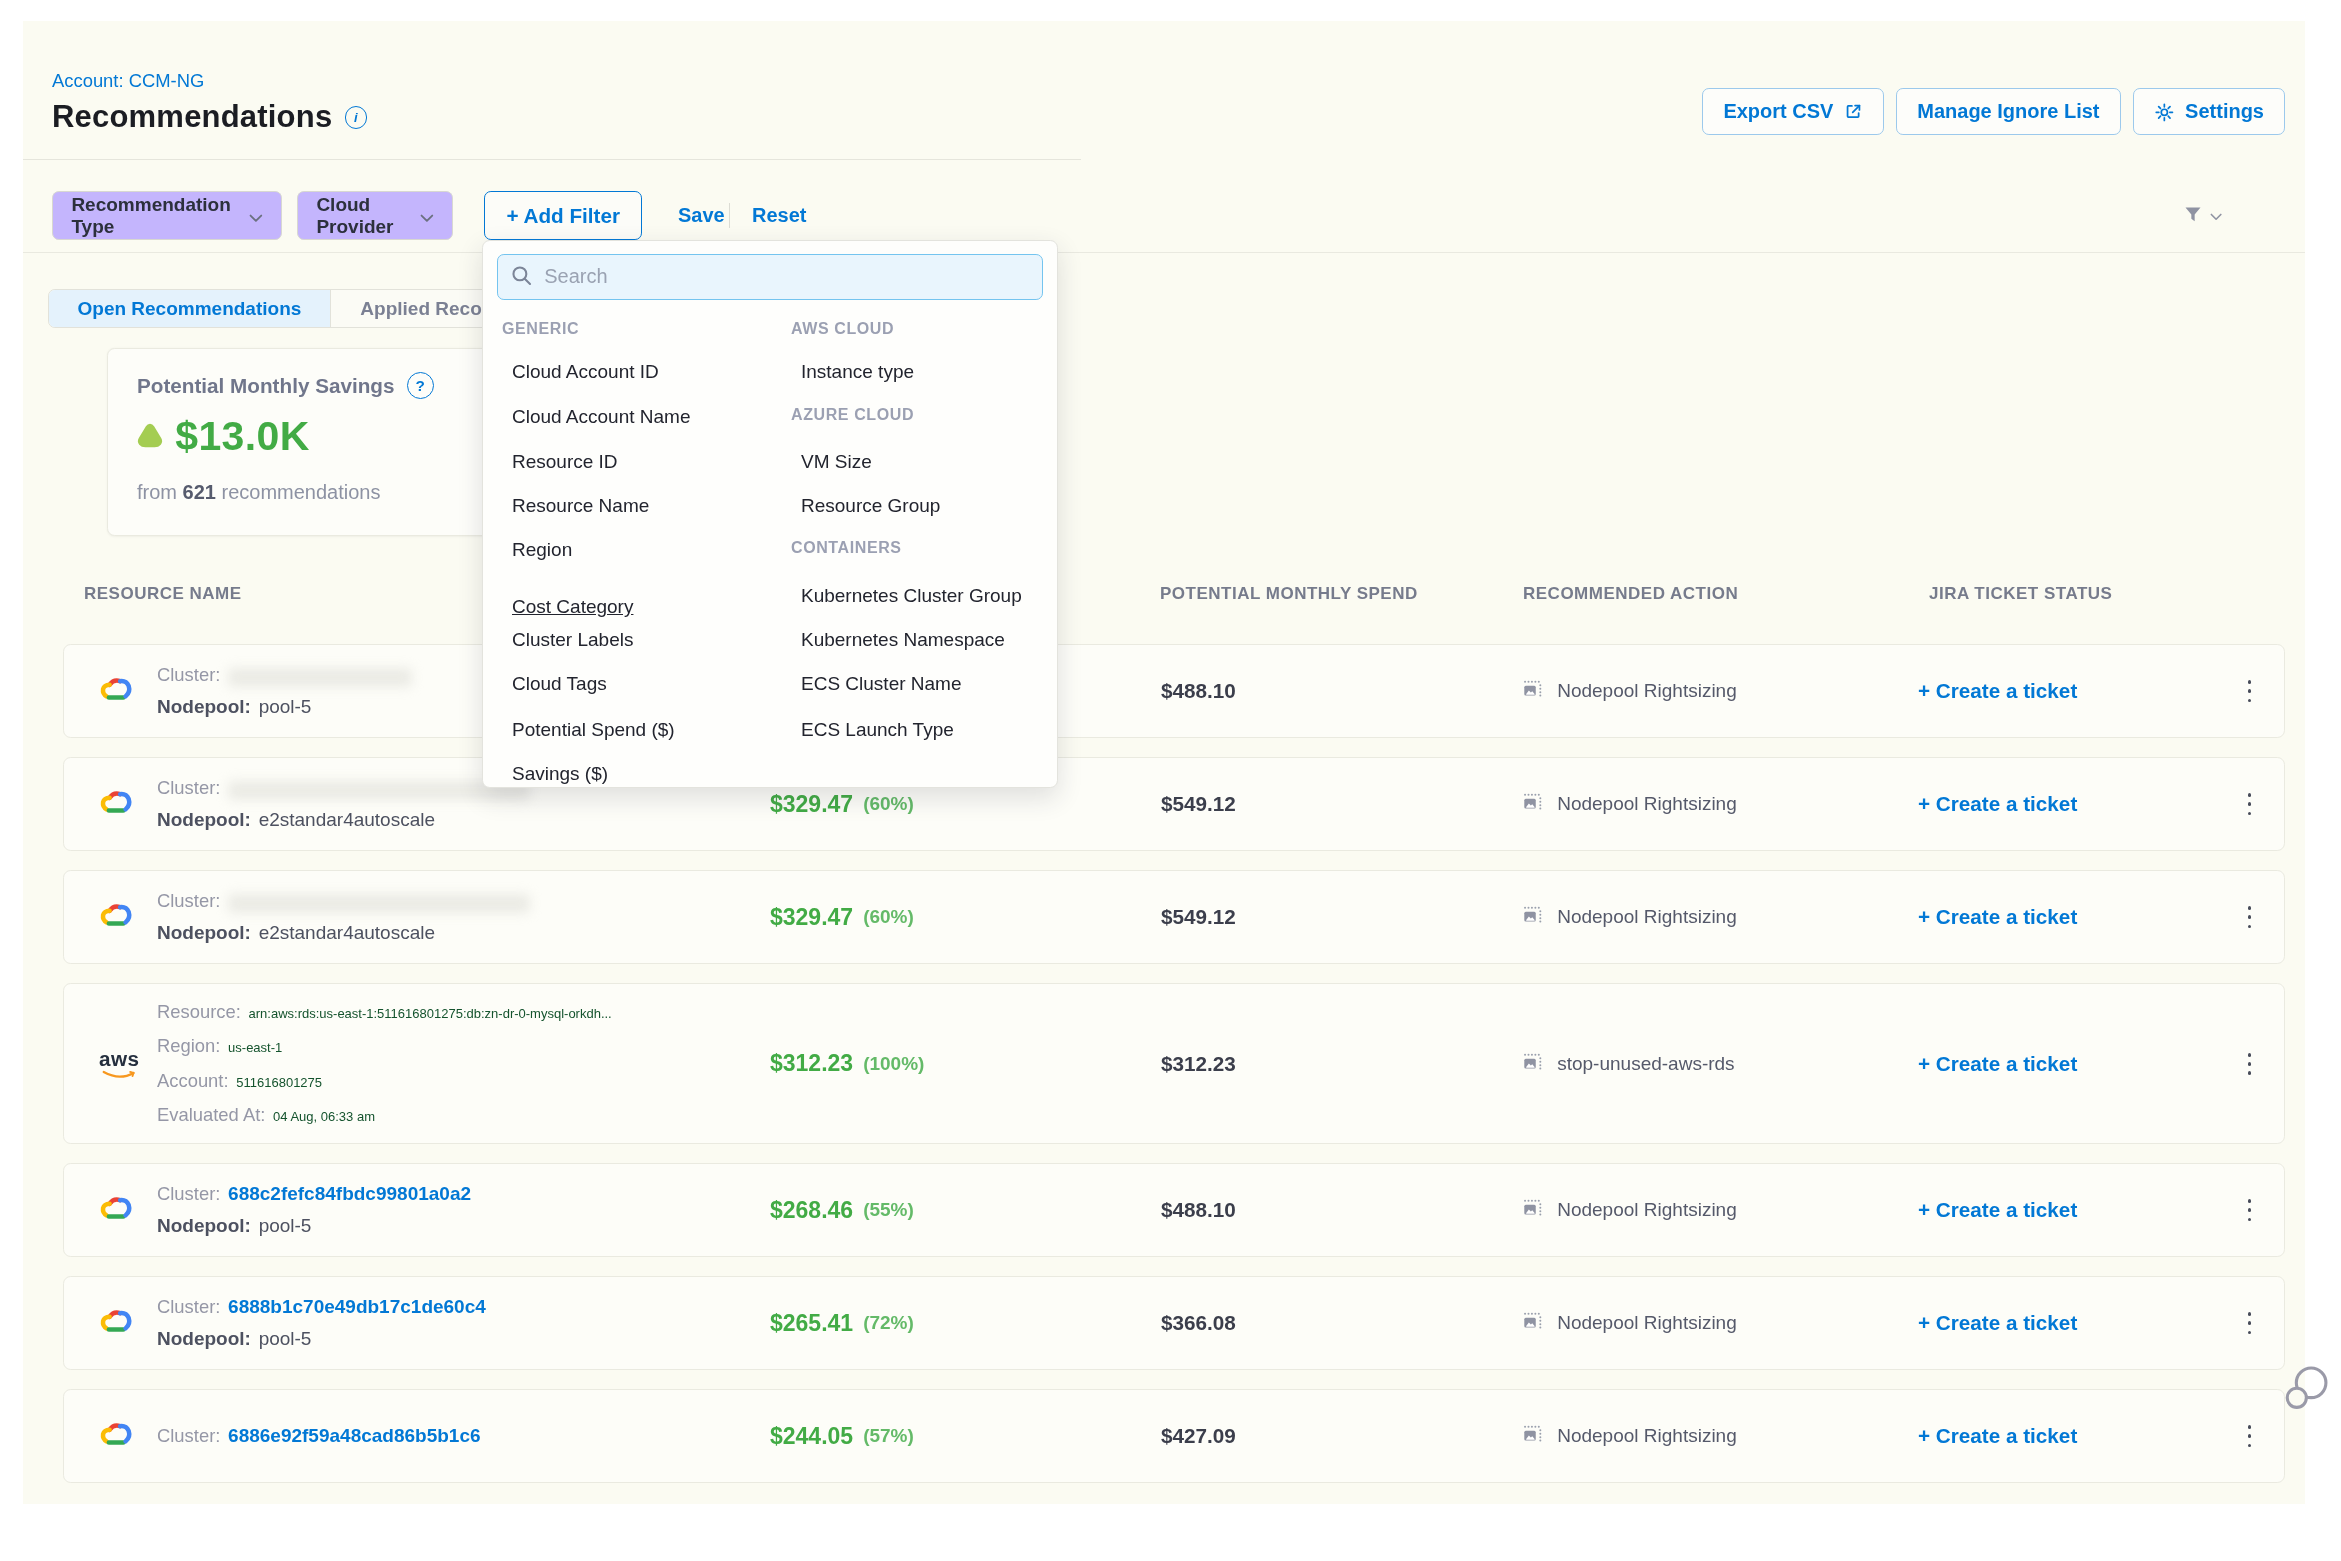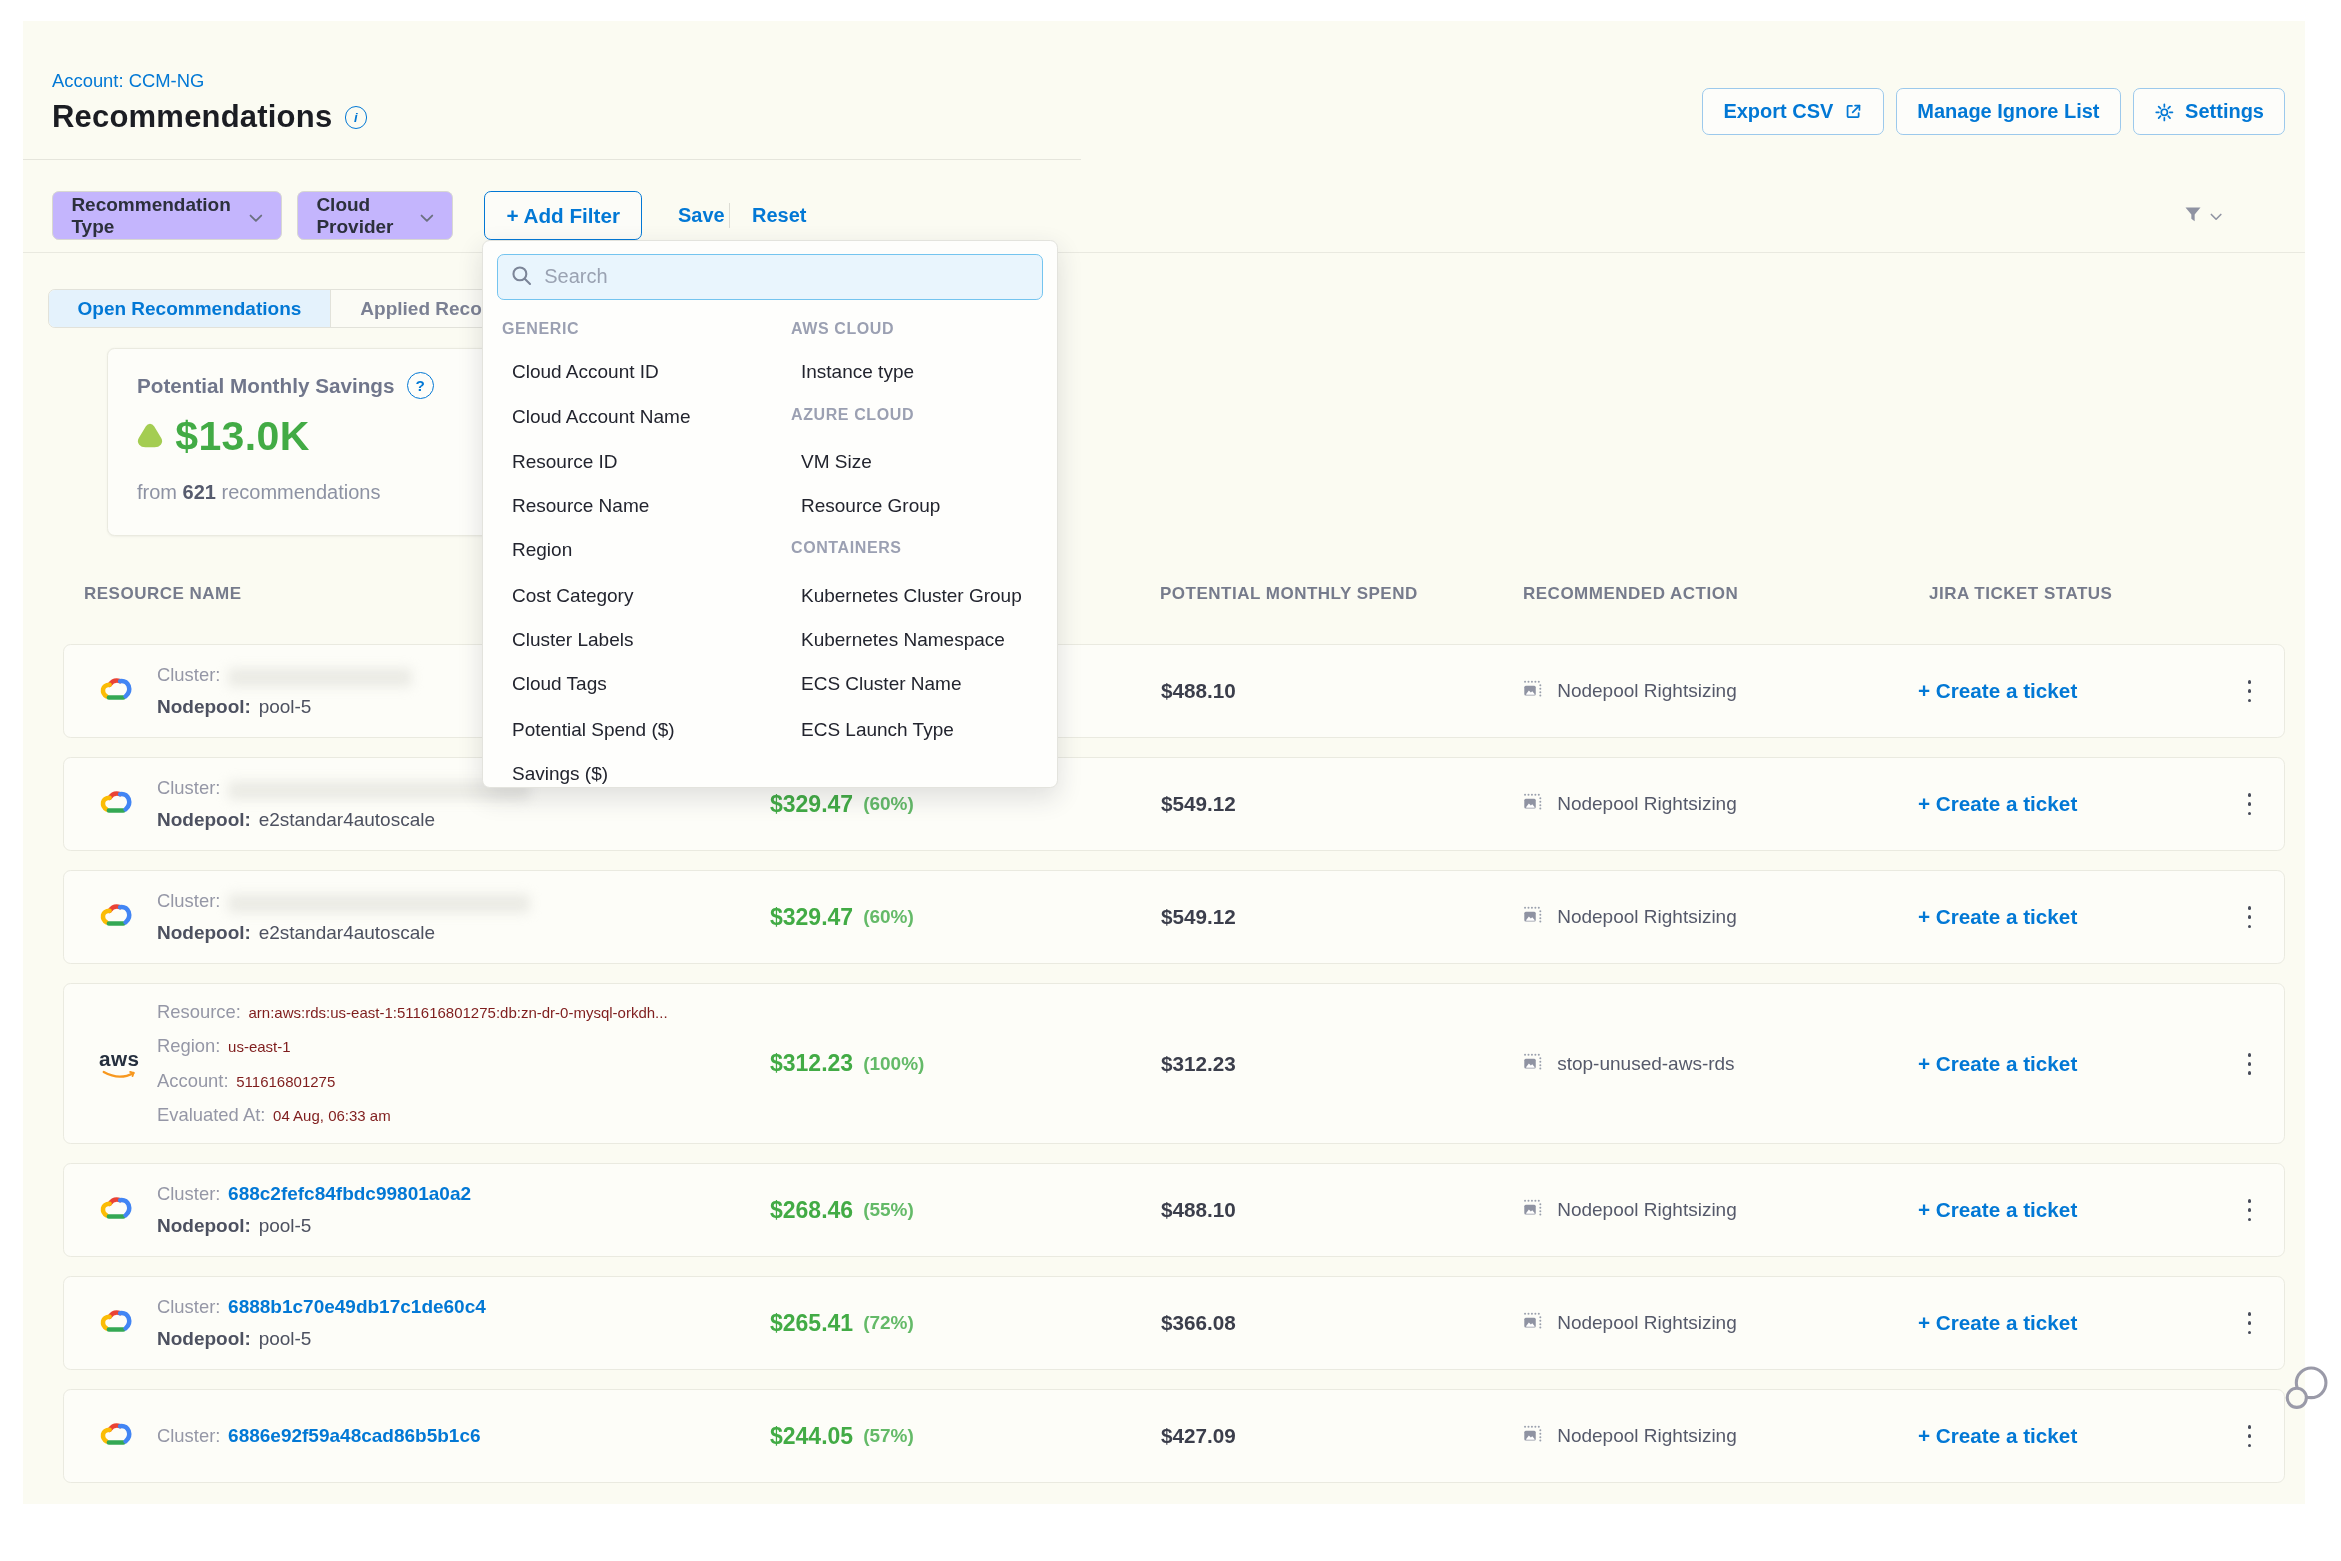--- a/index.html
+++ b/index.html
@@ -66,21 +66,21 @@
 
   
   .thead{position:absolute;left:0;top:563px;width:100%;height:23px;}
   .thead span{position:absolute;font-size:17px;font-weight:700;color:#767b8c;letter-spacing:0.5px;white-space:nowrap;}
   .rows{position:absolute;left:40px;top:623px;width:2222px;}
   .rowcard{position:relative;background:#fdfdf8;border:0.8px solid #eaeae0;border-radius:7.7px;height:94px;margin-bottom:19px;box-sizing:border-box;}
   .rowcard.tall{height:161px;}
   .prov{position:absolute;left:35px;top:50%;transform:translateY(-50%);}
   .rline{position:absolute;left:93px;white-space:nowrap;}
   .lbl{font-size:18.4px;color:#9597a6;margin-right:7.7px;}
-  .val{font-size:15px;color:#7f1d1d;}
+  .val{font-size:13px;color:#14532d;}
   .clink{font-size:19px;font-weight:600;color:#0278d5;text-decoration:none;cursor:pointer;}
   .npl{font-size:19px;font-weight:600;color:#4d5160;margin-right:7.7px;}
   .npv{font-size:19px;color:#4d5160;}
   .redacted{display:inline-block;height:18.4px;width:302px;border-radius:3.8px;background:#d9d9d2;filter:blur(6.1px);opacity:.5;vertical-align:middle;}
   .rowcard:first-child .redacted{width:184px;}
   .colcell{position:absolute;top:0;height:100%;display:flex;align-items:center;}
   .savings{left:706px;gap:10px;}
   .amt{font-size:23px;font-weight:700;color:#42ab45;}
   .pct{font-size:19px;font-weight:600;color:#64ba68;}
   .spend{left:1097px;font-size:20.7px;font-weight:600;color:#3b3e4b;}
@@ -496,21 +496,21 @@
       </span>
       <input type="text" placeholder="Search" style="">
     </div>
     <div id="ddLeft">
         <div class="dd-sec" style="top: 79px; left: 19px;">GENERIC</div>
         <div class="dd-item" style="top: 120px; left: 29px;">Cloud Account ID</div>
         <div class="dd-item" style="top: 165px; left: 29px;">Cloud Account Name</div>
         <div class="dd-item" style="top: 210px; left: 29px;">Resource ID</div>
         <div class="dd-item" style="top: 254px; left: 29px;">Resource Name</div>
         <div class="dd-item" style="top: 298px; left: 29px;">Region</div>
-        <div class="dd-item" style="top: 344px; left: 29px;">Cost Category</div>
+        <div class="dd-item" style="top: 355px; left: 29px; text-decoration: underline;">Cost Category</div>
         <div class="dd-item" style="top: 388px; left: 29px;">Cluster Labels</div>
         <div class="dd-item" style="top: 432px; left: 29px;">Cloud Tags</div>
         <div class="dd-item" style="top: 478px; left: 29px;">Potential Spend ($)</div>
         <div class="dd-item" style="top: 522px; left: 29px;">Savings ($)</div>
       </div>
     <div id="ddRight">
         <div class="dd-sec" style="top: 79px; left: 308px;">AWS CLOUD</div>
         <div class="dd-item" style="top: 120px; left: 318px;">Instance type</div>
         <div class="dd-sec" style="top: 165px; left: 308px;">AZURE CLOUD</div>
         <div class="dd-item" style="top: 210px; left: 318px;">VM Size</div>

